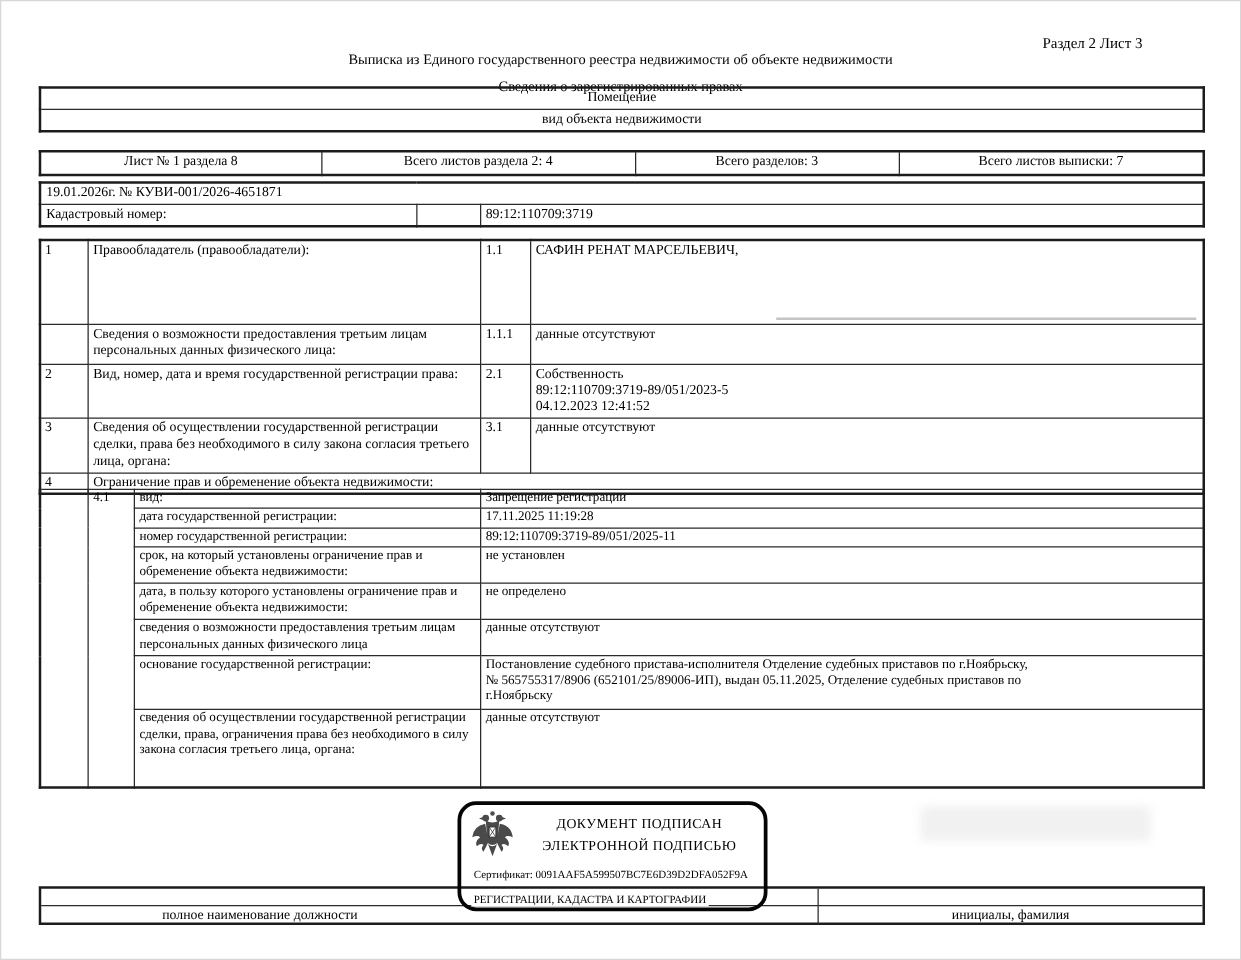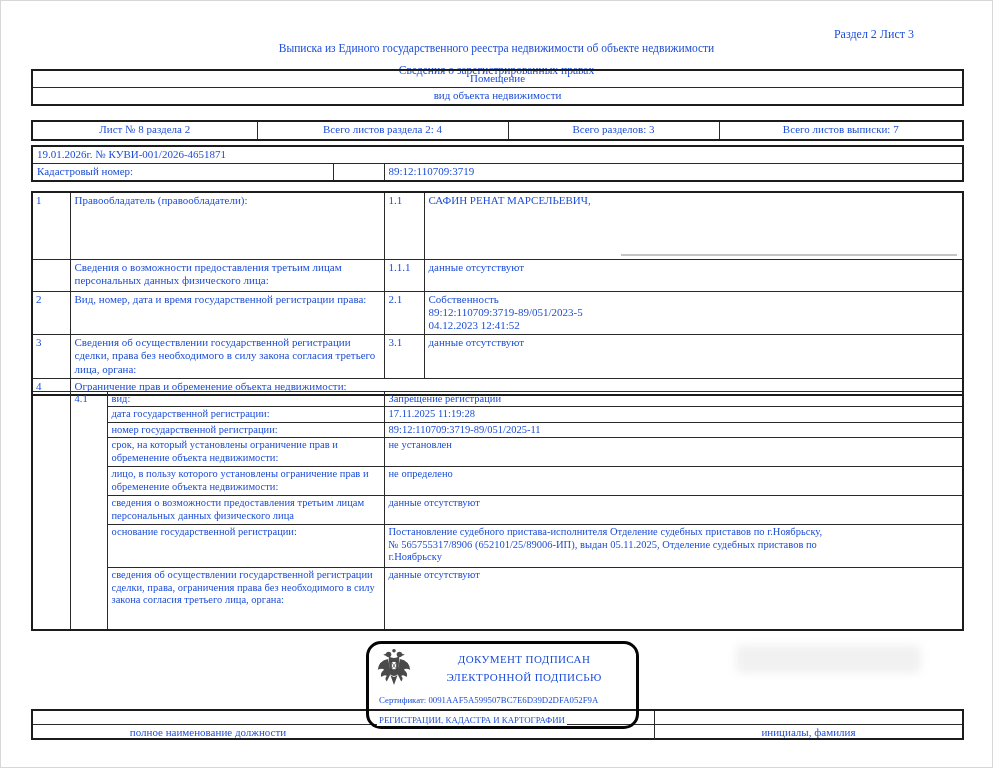--- a/index.html
+++ b/index.html
@@ -1,18 +1,18 @@
 <!DOCTYPE html>
 <html><head>
 <meta charset="utf-8">
 <style>
   html,body{margin:0;padding:0;background:#e9e9e9;}
   .page{
     position:relative;width:993px;height:768px;background:#ffffff;
-    font-family:"Liberation Serif", "DejaVu Serif", serif;color:#1d4ed8;
+    font-family:"Liberation Serif", "DejaVu Serif", serif;color:#000000;
     overflow:hidden;border:1px solid #d7d7d7;box-sizing:border-box;
   }
   .abs{position:absolute;}
   .center{text-align:center;}
   .corner{top:26px;right:78px;font-size:12px;}
   .title1{top:41px;left:0;width:100%;font-size:11.5px;}
   .title2{top:63px;left:0;width:100%;font-size:11.5px;}
 
   table{border-collapse:collapse;table-layout:fixed;}
   td{border:1px solid #2a2a2a;vertical-align:top;padding:1px 4px;font-size:11px;line-height:1.22;overflow:hidden;}
@@ -37,21 +37,21 @@
     z-index:1;box-sizing:border-box;
   }
   .footer .fcell{border-right:1px solid #2a2a2a;border-bottom:1px solid #2a2a2a;}
   .footer .fcell:nth-child(2n){border-right:none;}
   .footer .fcell:nth-child(n+3){border-bottom:none;}
   .flabel{font-size:11px;text-align:center;line-height:15px;}
   .flabel-left-inner{display:block;width:350px;text-align:center;}
 
   
   .stamp{
-    top:640px;left:365px;width:273px;height:88px;box-sizing:border-box;
+    top:640px;left:365px;width:248px;height:88px;box-sizing:border-box;
     border:3px solid #050505;border-radius:15px;background:transparent;z-index:2;
   }
   .stamp-head{display:flex;align-items:flex-start;}
   .stamp-eagle{width:36px;height:40px;margin:3px 0 0 7px;flex:0 0 auto;}
   .stamp-title{flex:1;text-align:center;padding-top:5px;}
   .stamp-title .t{display:inline-block;background:#fff;padding:0 4px;font-size:11px;letter-spacing:0.4px;}
   .stamp-title .t2{margin-top:0;}
   .stamp-lines{margin:1px 0 0 8px;}
   .stamp-lines .s{display:inline-block;background:#fff;padding:0 2px;font-size:8.8px;line-height:1.05;}
   .stamp-lines div{margin-top:2.2px;}
@@ -81,21 +81,21 @@
 
   <table class="tbl tblB">
     <colgroup>
         <col style="width:225px">
         <col style="width:251px">
         <col style="width:211px">
         <col>
       </colgroup>
     <tbody>
         <tr>
-      <td>Лист № 8 раздела 2</td>
+      <td>Лист № 1 раздела 8</td>
       <td>Всего листов раздела 2: 4</td>
       <td>Всего разделов: 3</td>
       <td>Всего листов выписки: 7</td>
     </tr>
   </tbody>
     </table>
 
   <table class="tbl tblC">
     <colgroup>
         <col style="width:301px">
@@ -175,21 +175,21 @@
     </tr>
     <tr style="height:15px">
       <td>номер государственной регистрации:</td>
       <td>89:12:110709:3719-89/051/2025-11</td>
     </tr>
     <tr style="height:29px">
       <td>срок, на который установлены ограничение прав и обременение объекта недвижимости:</td>
       <td>не установлен</td>
     </tr>
     <tr style="height:29px">
-      <td>лицо, в пользу которого установлены ограничение прав и обременение объекта недвижимости:</td>
+      <td>дата, в пользу которого установлены ограничение прав и обременение объекта недвижимости:</td>
       <td>не определено</td>
     </tr>
     <tr style="height:29px">
       <td>сведения о возможности предоставления третьим лицам персональных данных физического лица</td>
       <td>данные отсутствуют</td>
     </tr>
     <tr style="height:43px">
       <td>основание государственной регистрации:</td>
       <td class="preline">Постановление судебного пристава-исполнителя Отделение судебных приставов по г.Ноябрьску,
 № 565755317/8906 (652101/25/89006-ИП), выдан 05.11.2025, Отделение судебных приставов по

